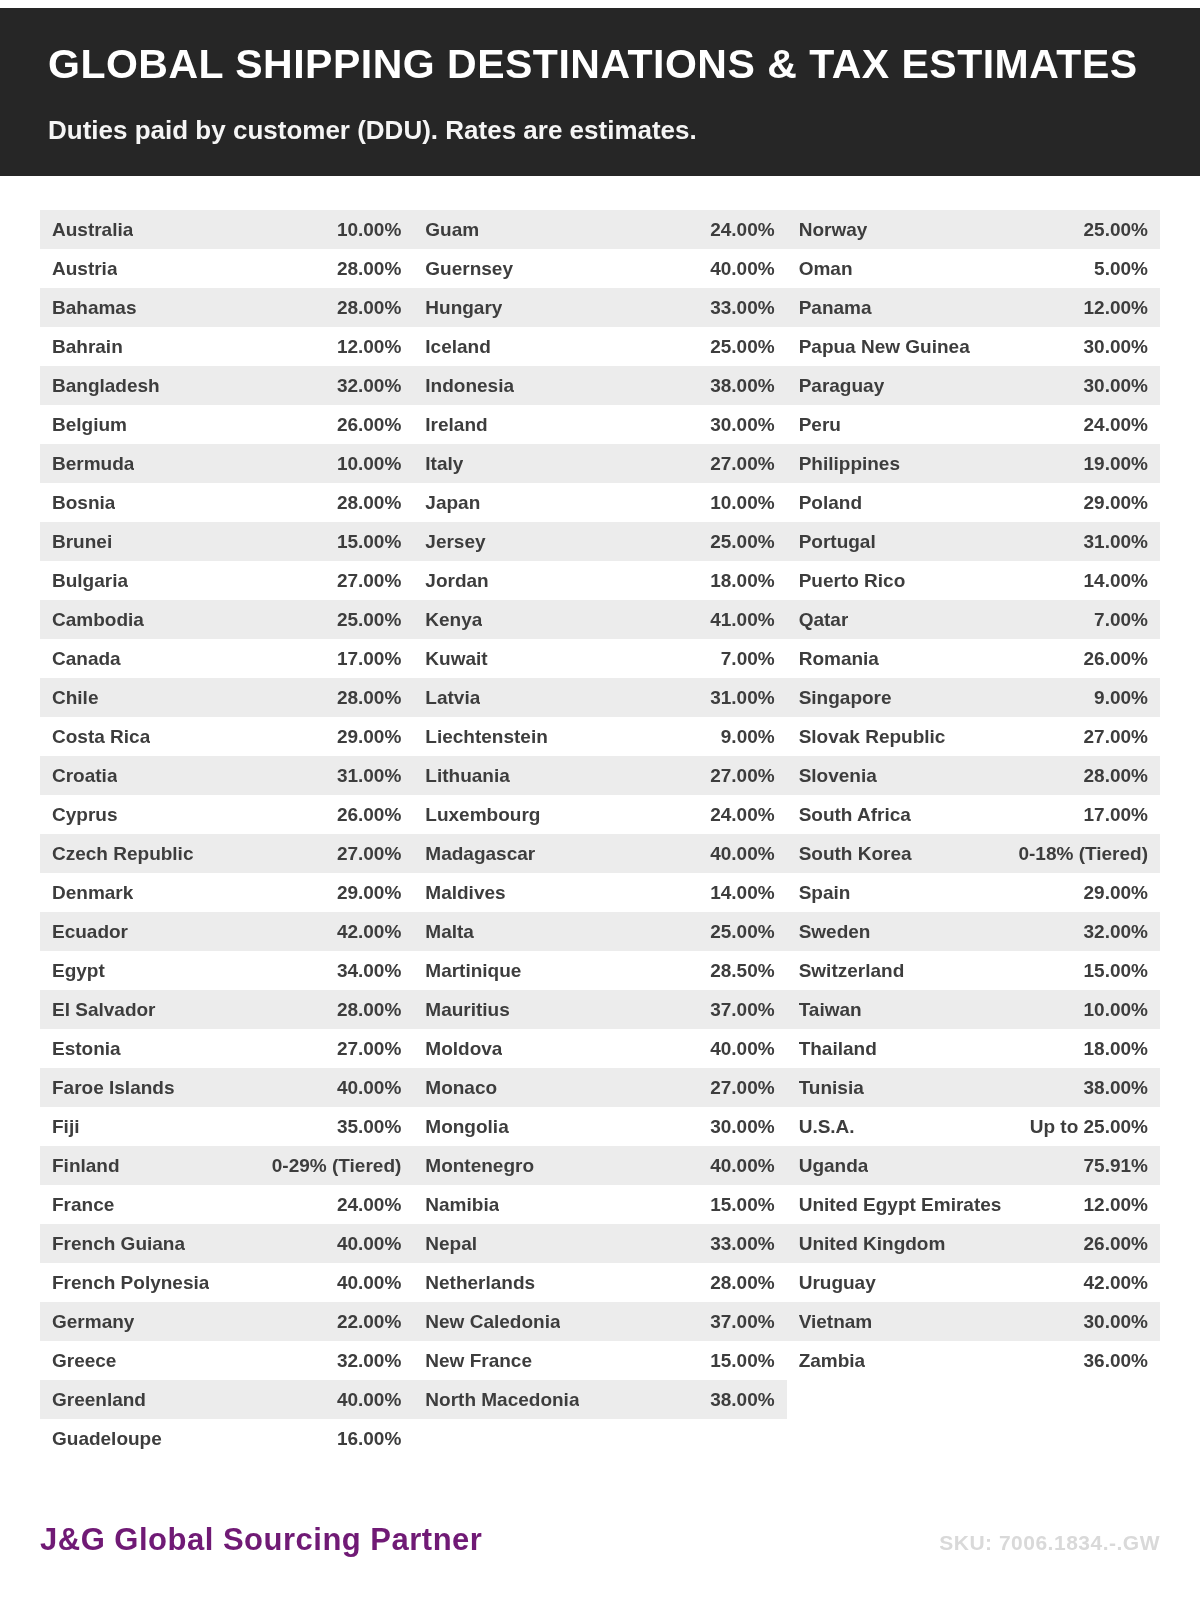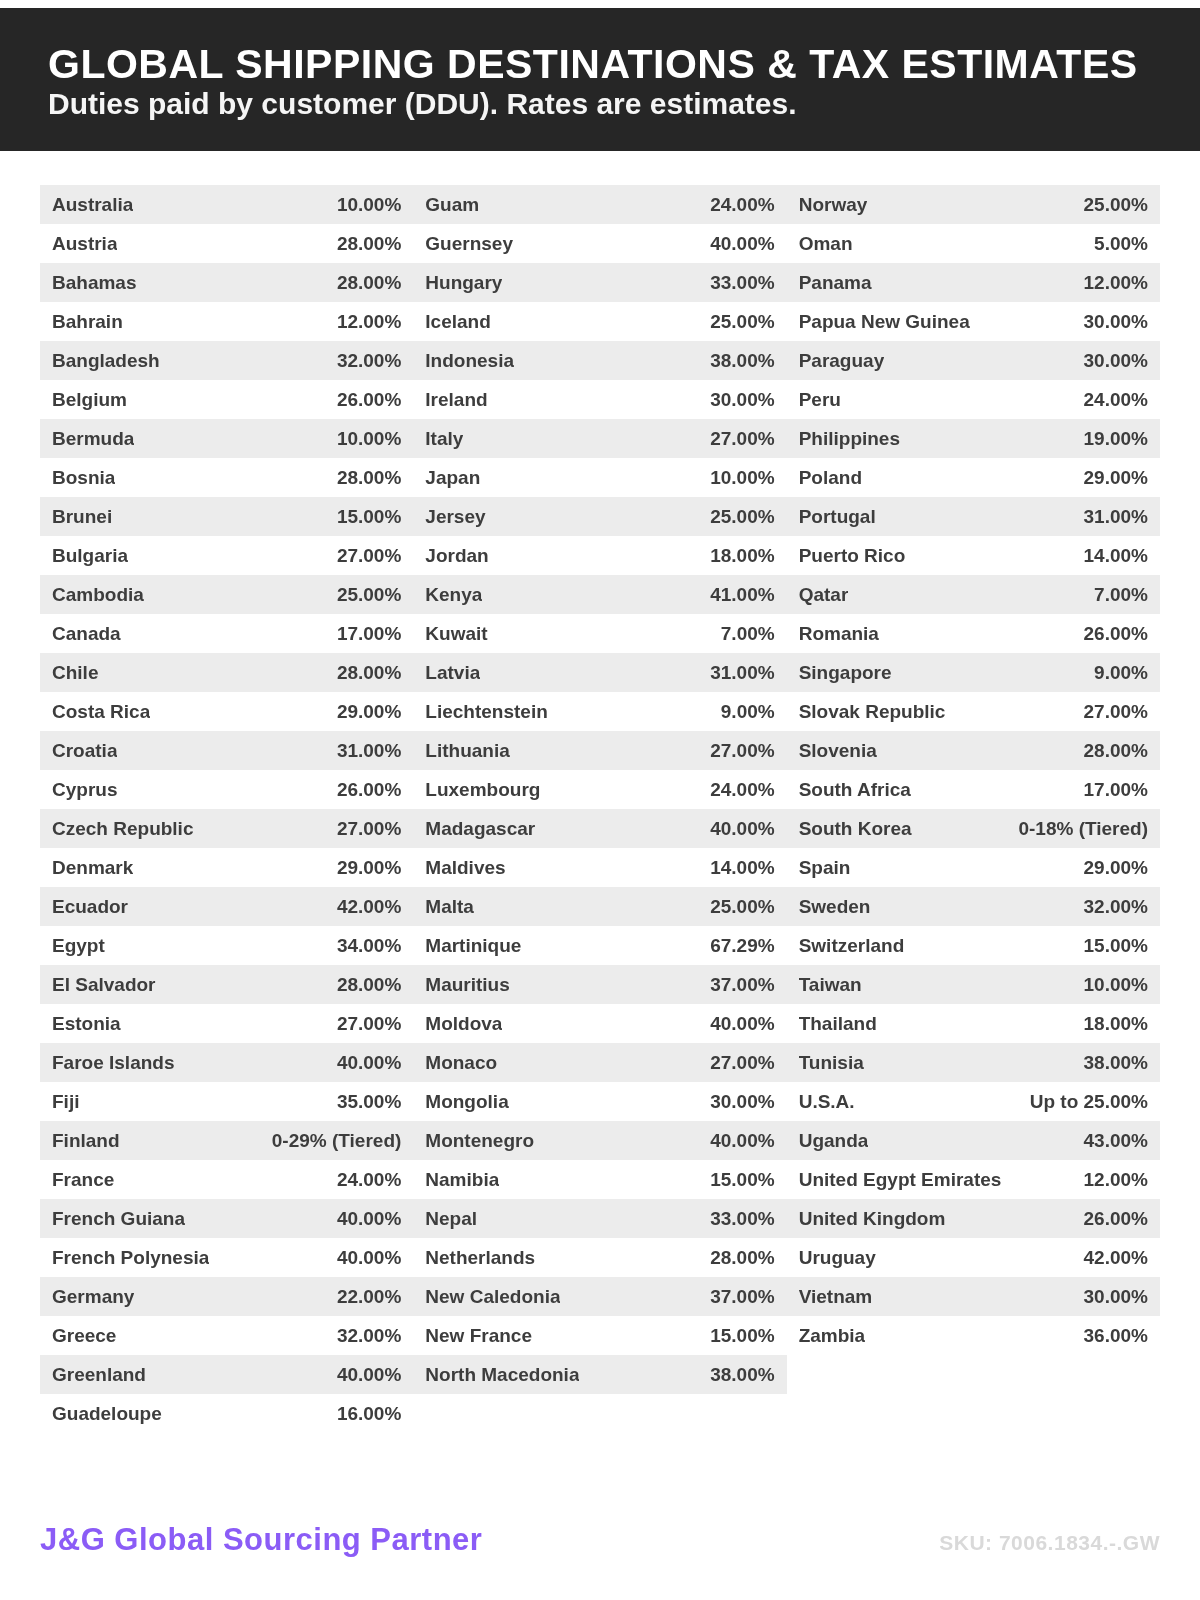--- a/index.html
+++ b/index.html
@@ -20,23 +20,23 @@
   }
   .header-title {
     color: #ffffff;
     font-size: 41px;
     font-weight: 800;
     letter-spacing: 0.5px;
     line-height: 1.1;
   }
   .header-subtitle {
     color: #f5f5f5;
-    font-size: 30px;
+    font-size: 26px;
     font-weight: 700;
-    margin-top: 0;
+    margin-top: 28px;
   }
   .columns {
     display: flex;
     padding: 34px 40px 0 40px;
     align-items: flex-start;
   }
   .rate-column {
     flex: 1;
     min-width: 0;
   }
@@ -58,21 +58,21 @@
   .footer {
     position: absolute;
     left: 40px;
     right: 40px;
     bottom: 42px;
     display: flex;
     justify-content: space-between;
     align-items: baseline;
   }
   .footer-brand {
-    color: #8b5cf6;
+    color: #701a75;
     font-size: 31px;
     font-weight: 800;
     letter-spacing: 0.5px;
   }
   .footer-sku {
     color: #d9d9d9;
     font-size: 21px;
     font-weight: 700;
     letter-spacing: 0.5px;
   }
@@ -290,21 +290,21 @@
         <div class="row">
           <span class="country">Maldives</span>
           <span class="rate">14.00%</span>
         </div>
         <div class="row">
           <span class="country">Malta</span>
           <span class="rate">25.00%</span>
         </div>
         <div class="row">
           <span class="country">Martinique</span>
-          <span class="rate">67.29%</span>
+          <span class="rate">28.50%</span>
         </div>
         <div class="row">
           <span class="country">Mauritius</span>
           <span class="rate">37.00%</span>
         </div>
         <div class="row">
           <span class="country">Moldova</span>
           <span class="rate">40.00%</span>
         </div>
         <div class="row">
@@ -436,21 +436,21 @@
         <div class="row">
           <span class="country">Tunisia</span>
           <span class="rate">38.00%</span>
         </div>
         <div class="row">
           <span class="country">U.S.A.</span>
           <span class="rate">Up to 25.00%</span>
         </div>
         <div class="row">
           <span class="country">Uganda</span>
-          <span class="rate">43.00%</span>
+          <span class="rate">75.91%</span>
         </div>
         <div class="row">
           <span class="country">United Egypt Emirates</span>
           <span class="rate">12.00%</span>
         </div>
         <div class="row">
           <span class="country">United Kingdom</span>
           <span class="rate">26.00%</span>
         </div>
         <div class="row">

